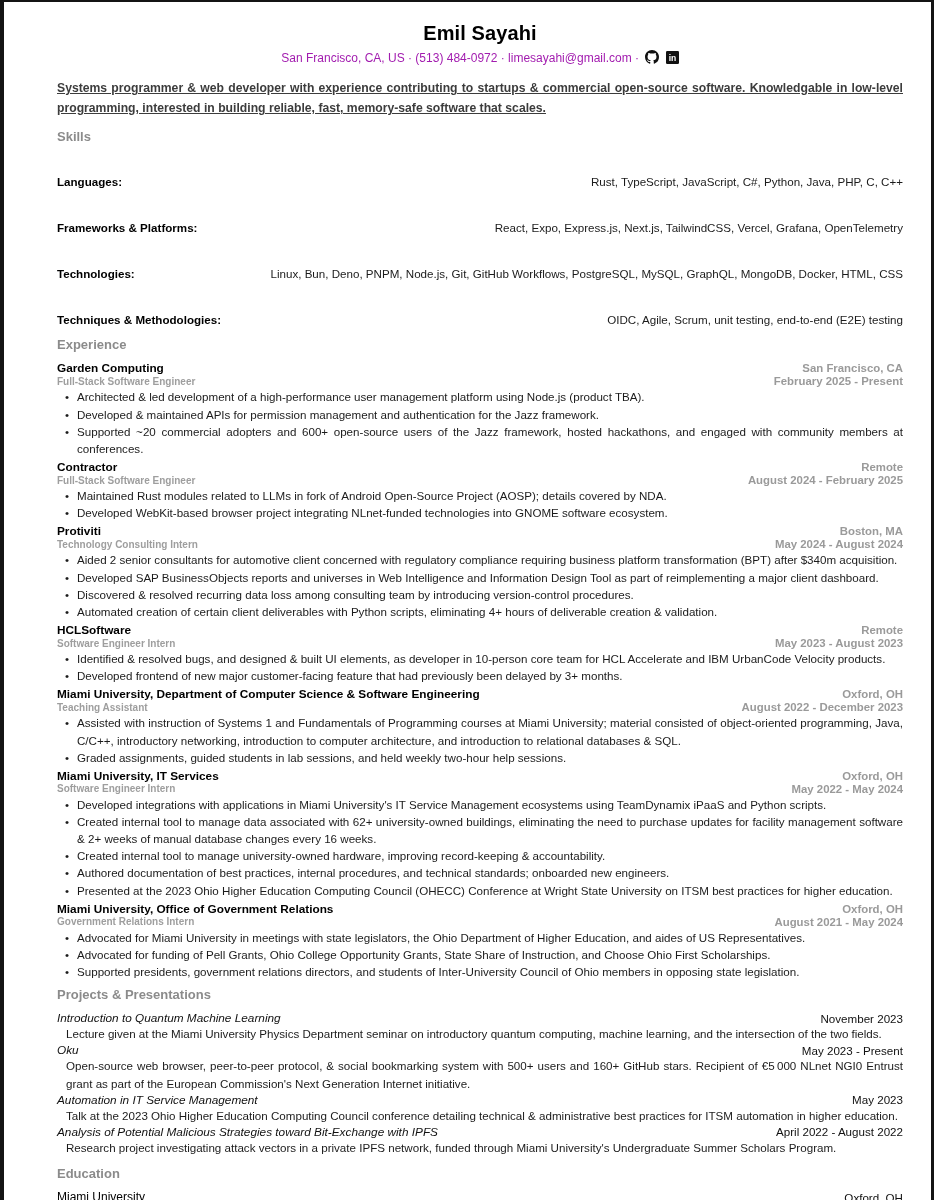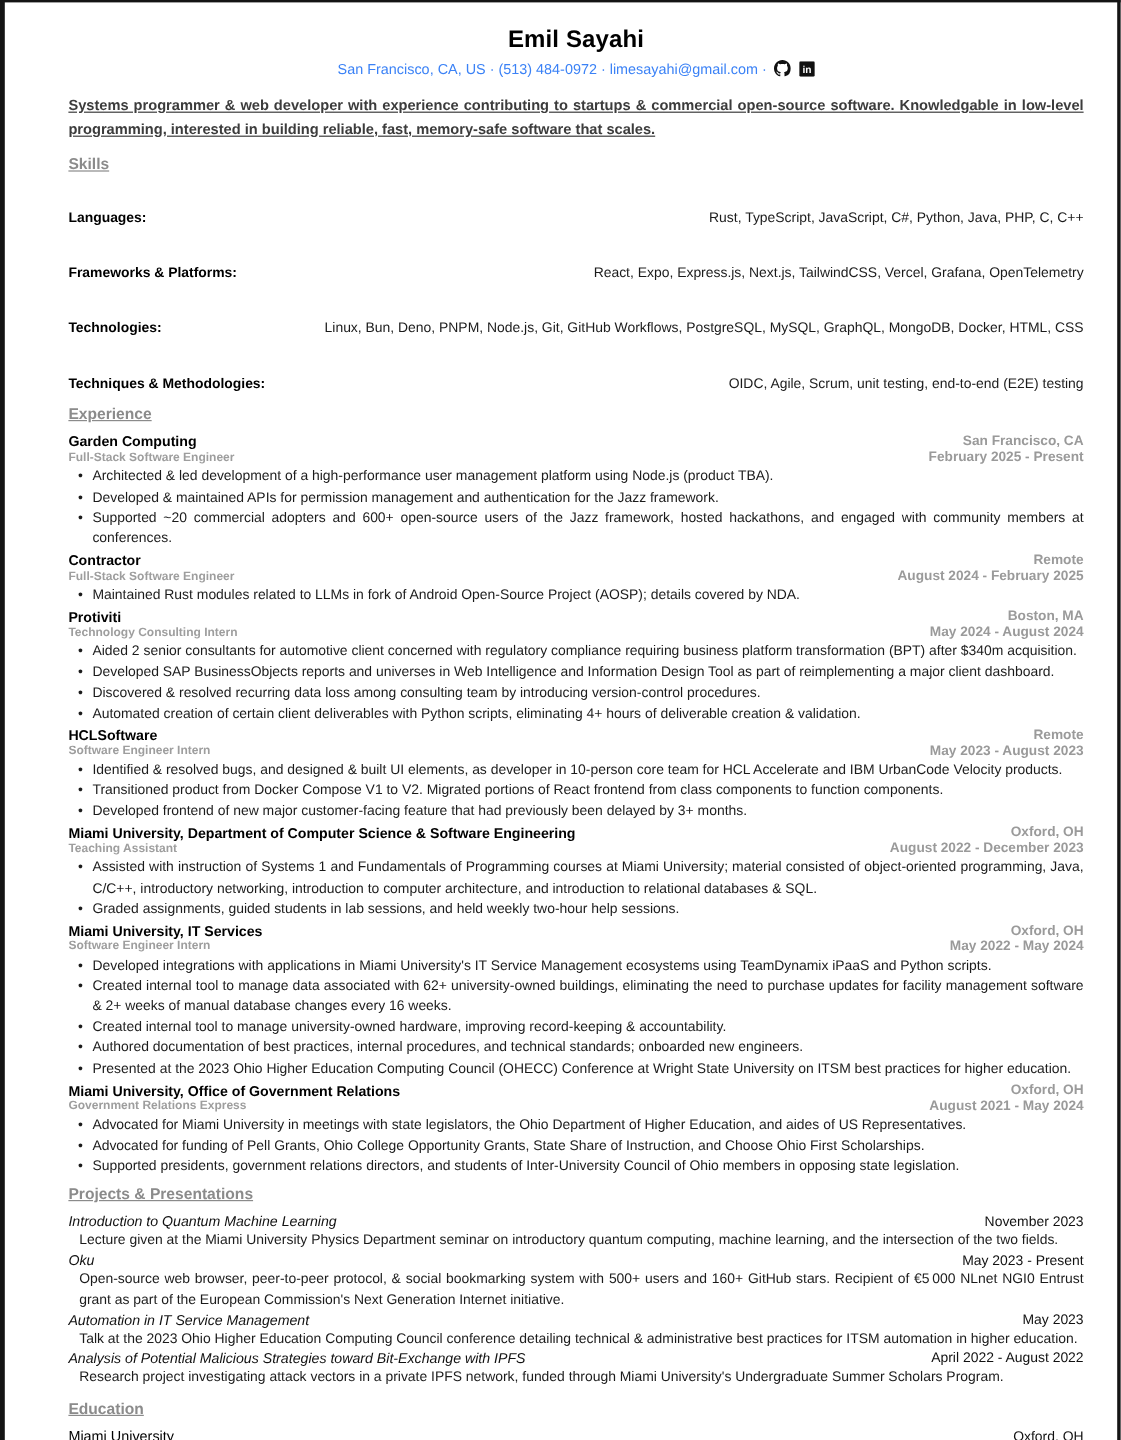--- a/index.html
+++ b/index.html
@@ -9,24 +9,24 @@
     background:#ffffff;
     border-left:4px solid #141414;
     border-right:3px solid #141414;
     border-top:2px solid #141414;
     padding:20px 28px 0 53px;
     font-family:"Liberation Sans",sans-serif;
     color:#1b1b1b;
     overflow:hidden;
   }
   .name{font-size:20px;font-weight:700;color:#000;text-align:center;margin:0 0 5px 0;letter-spacing:.1px;}
-  .contact{text-align:center;font-size:12px;color:#3b82f6;margin-bottom:11px;}
+  .contact{text-align:center;font-size:12px;color:#a21caf;margin-bottom:11px;}
   .contact .icn{display:inline-block;vertical-align:-2px;margin-left:3px;}
   .summary{font-size:12.2px;font-weight:700;color:#3c3c3c;text-align:justify;line-height:1.63;margin-bottom:4px;text-decoration:underline;}
-  .sec{font-size:13px;font-weight:700;color:#8b8b8b;margin:10px 0 9px 0;text-decoration:underline;}
+  .sec{font-size:13px;font-weight:700;color:#8b8b8b;margin:10px 0 9px 0;}
   .sec.tight{margin-top:7px;}
   .skill-row{display:flex;justify-content:space-between;font-size:11.6px;line-height:1.37;margin-top:30px;}
   .skill-label{font-weight:700;color:#000;white-space:nowrap;}
   .skill-value{text-align:right;color:#1b1b1b;}
   .row{display:flex;justify-content:space-between;align-items:center;}
   .job{margin-bottom:3px;}
   .company{font-size:11.8px;font-weight:700;color:#000;}
   .loc,.dates{font-size:11.4px;font-weight:700;color:#9a9a9a;white-space:nowrap;margin-left:14px;}
   .jobtitle{font-size:10px;font-weight:700;color:#9e9e9e;}
   ul.bullets{margin:1px 0 2px 0;padding:0;list-style:none;}
@@ -110,20 +110,21 @@
           <div class="row">
             <span class="company">Contractor</span>
             <span class="loc">Remote</span>
           </div>
           <div class="row">
             <span class="jobtitle">Full-Stack Software Engineer</span>
             <span class="dates">August 2024 - February 2025</span>
           </div>
           <ul class="bullets">
             <li>Maintained Rust modules related to LLMs in fork of Android Open-Source Project (AOSP); details covered by NDA.</li>
+            <li>Developed WebKit-based browser project integrating NLnet-funded technologies into GNOME software ecosystem.</li>
           </ul>
         </div>
         <div class="job">
           <div class="row">
             <span class="company">Protiviti</span>
             <span class="loc">Boston, MA</span>
           </div>
           <div class="row">
             <span class="jobtitle">Technology Consulting Intern</span>
             <span class="dates">May 2024 - August 2024</span>
@@ -139,21 +140,20 @@
           <div class="row">
             <span class="company">HCLSoftware</span>
             <span class="loc">Remote</span>
           </div>
           <div class="row">
             <span class="jobtitle">Software Engineer Intern</span>
             <span class="dates">May 2023 - August 2023</span>
           </div>
           <ul class="bullets">
             <li>Identified &amp; resolved bugs, and designed &amp; built UI elements, as developer in 10-person core team for HCL Accelerate and IBM UrbanCode Velocity products.</li>
-            <li>Transitioned product from Docker Compose V1 to V2. Migrated portions of React frontend from class components to function components.</li>
             <li>Developed frontend of new major customer-facing feature that had previously been delayed by 3+ months.</li>
           </ul>
         </div>
         <div class="job">
           <div class="row">
             <span class="company">Miami University, Department of Computer Science &amp; Software Engineering</span>
             <span class="loc">Oxford, OH</span>
           </div>
           <div class="row">
             <span class="jobtitle">Teaching Assistant</span>
@@ -180,21 +180,21 @@
             <li>Authored documentation of best practices, internal procedures, and technical standards; onboarded new engineers.</li>
             <li>Presented at the 2023 Ohio Higher Education Computing Council (OHECC) Conference at Wright State University on ITSM best practices for higher education.</li>
           </ul>
         </div>
         <div class="job">
           <div class="row">
             <span class="company">Miami University, Office of Government Relations</span>
             <span class="loc">Oxford, OH</span>
           </div>
           <div class="row">
-            <span class="jobtitle">Government Relations Express</span>
+            <span class="jobtitle">Government Relations Intern</span>
             <span class="dates">August 2021 - May 2024</span>
           </div>
           <ul class="bullets">
             <li>Advocated for Miami University in meetings with state legislators, the Ohio Department of Higher Education, and aides of US Representatives.</li>
             <li>Advocated for funding of Pell Grants, Ohio College Opportunity Grants, State Share of Instruction, and Choose Ohio First Scholarships.</li>
             <li>Supported presidents, government relations directors, and students of Inter-University Council of Ohio members in opposing state legislation.</li>
           </ul>
         </div>
       </div>
   </section>

